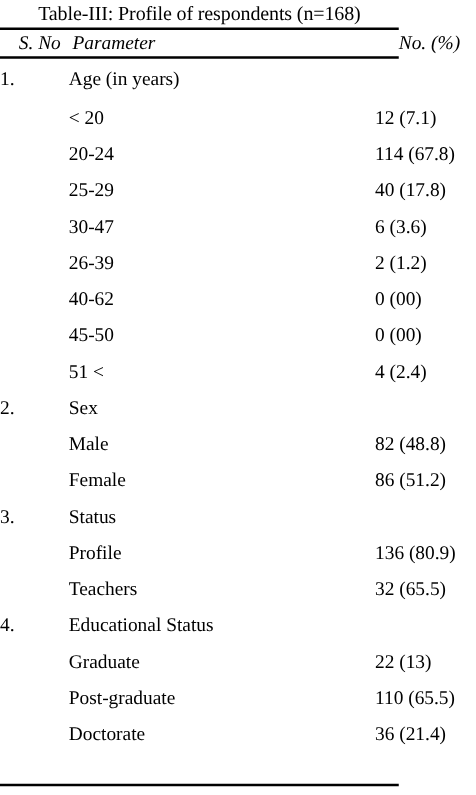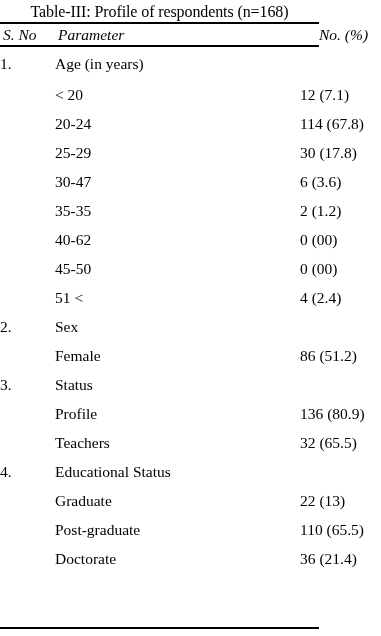--- a/index.html
+++ b/index.html
@@ -58,21 +58,21 @@
     text-align: left;
     white-space: nowrap;
   }
   thead th {
     font-style: italic;
     font-weight: normal;
     font-size: 15.5px;
     height: 21px;
     line-height: 21px;
   }
-  thead th.h-no    { padding-left: 3px;  }
+  thead th.h-no    { padding-left: 15px;  }
   thead th.h-param { padding-left: 3px;  }
   thead th.h-val   { padding-left: 19px; }
 
   tbody tr { height: 29px; }
   tbody td { height: 29px; line-height: 29px; }
 
   td.cell-no {
     text-align: center;
     padding-right: 18px;
   }
@@ -126,30 +126,30 @@
           <td class="cell-val">12 (7.1)</td>
         </tr>
         <tr>
           <td class="cell-no"></td>
           <td class="cell-param-sub">20-24</td>
           <td class="cell-val">114 (67.8)</td>
         </tr>
         <tr>
           <td class="cell-no"></td>
           <td class="cell-param-sub">25-29</td>
-          <td class="cell-val">30 (17.8)</td>
+          <td class="cell-val">40 (17.8)</td>
         </tr>
         <tr>
           <td class="cell-no"></td>
           <td class="cell-param-sub">30-47</td>
           <td class="cell-val">6 (3.6)</td>
         </tr>
         <tr>
           <td class="cell-no"></td>
-          <td class="cell-param-sub">35-35</td>
+          <td class="cell-param-sub">26-39</td>
           <td class="cell-val">2 (1.2)</td>
         </tr>
         <tr>
           <td class="cell-no"></td>
           <td class="cell-param-sub">40-62</td>
           <td class="cell-val">0 (00)</td>
         </tr>
         <tr>
           <td class="cell-no"></td>
           <td class="cell-param-sub">45-50</td>
@@ -160,20 +160,25 @@
           <td class="cell-param-sub">51 &lt;</td>
           <td class="cell-val">4 (2.4)</td>
         </tr>
         <tr>
           <td class="cell-no">2.</td>
           <td class="cell-param-group">Sex</td>
           <td class="cell-val"></td>
         </tr>
         <tr>
           <td class="cell-no"></td>
+          <td class="cell-param-sub">Male</td>
+          <td class="cell-val">82 (48.8)</td>
+        </tr>
+        <tr>
+          <td class="cell-no"></td>
           <td class="cell-param-sub">Female</td>
           <td class="cell-val">86 (51.2)</td>
         </tr>
         <tr>
           <td class="cell-no">3.</td>
           <td class="cell-param-group">Status</td>
           <td class="cell-val"></td>
         </tr>
         <tr>
           <td class="cell-no"></td>

